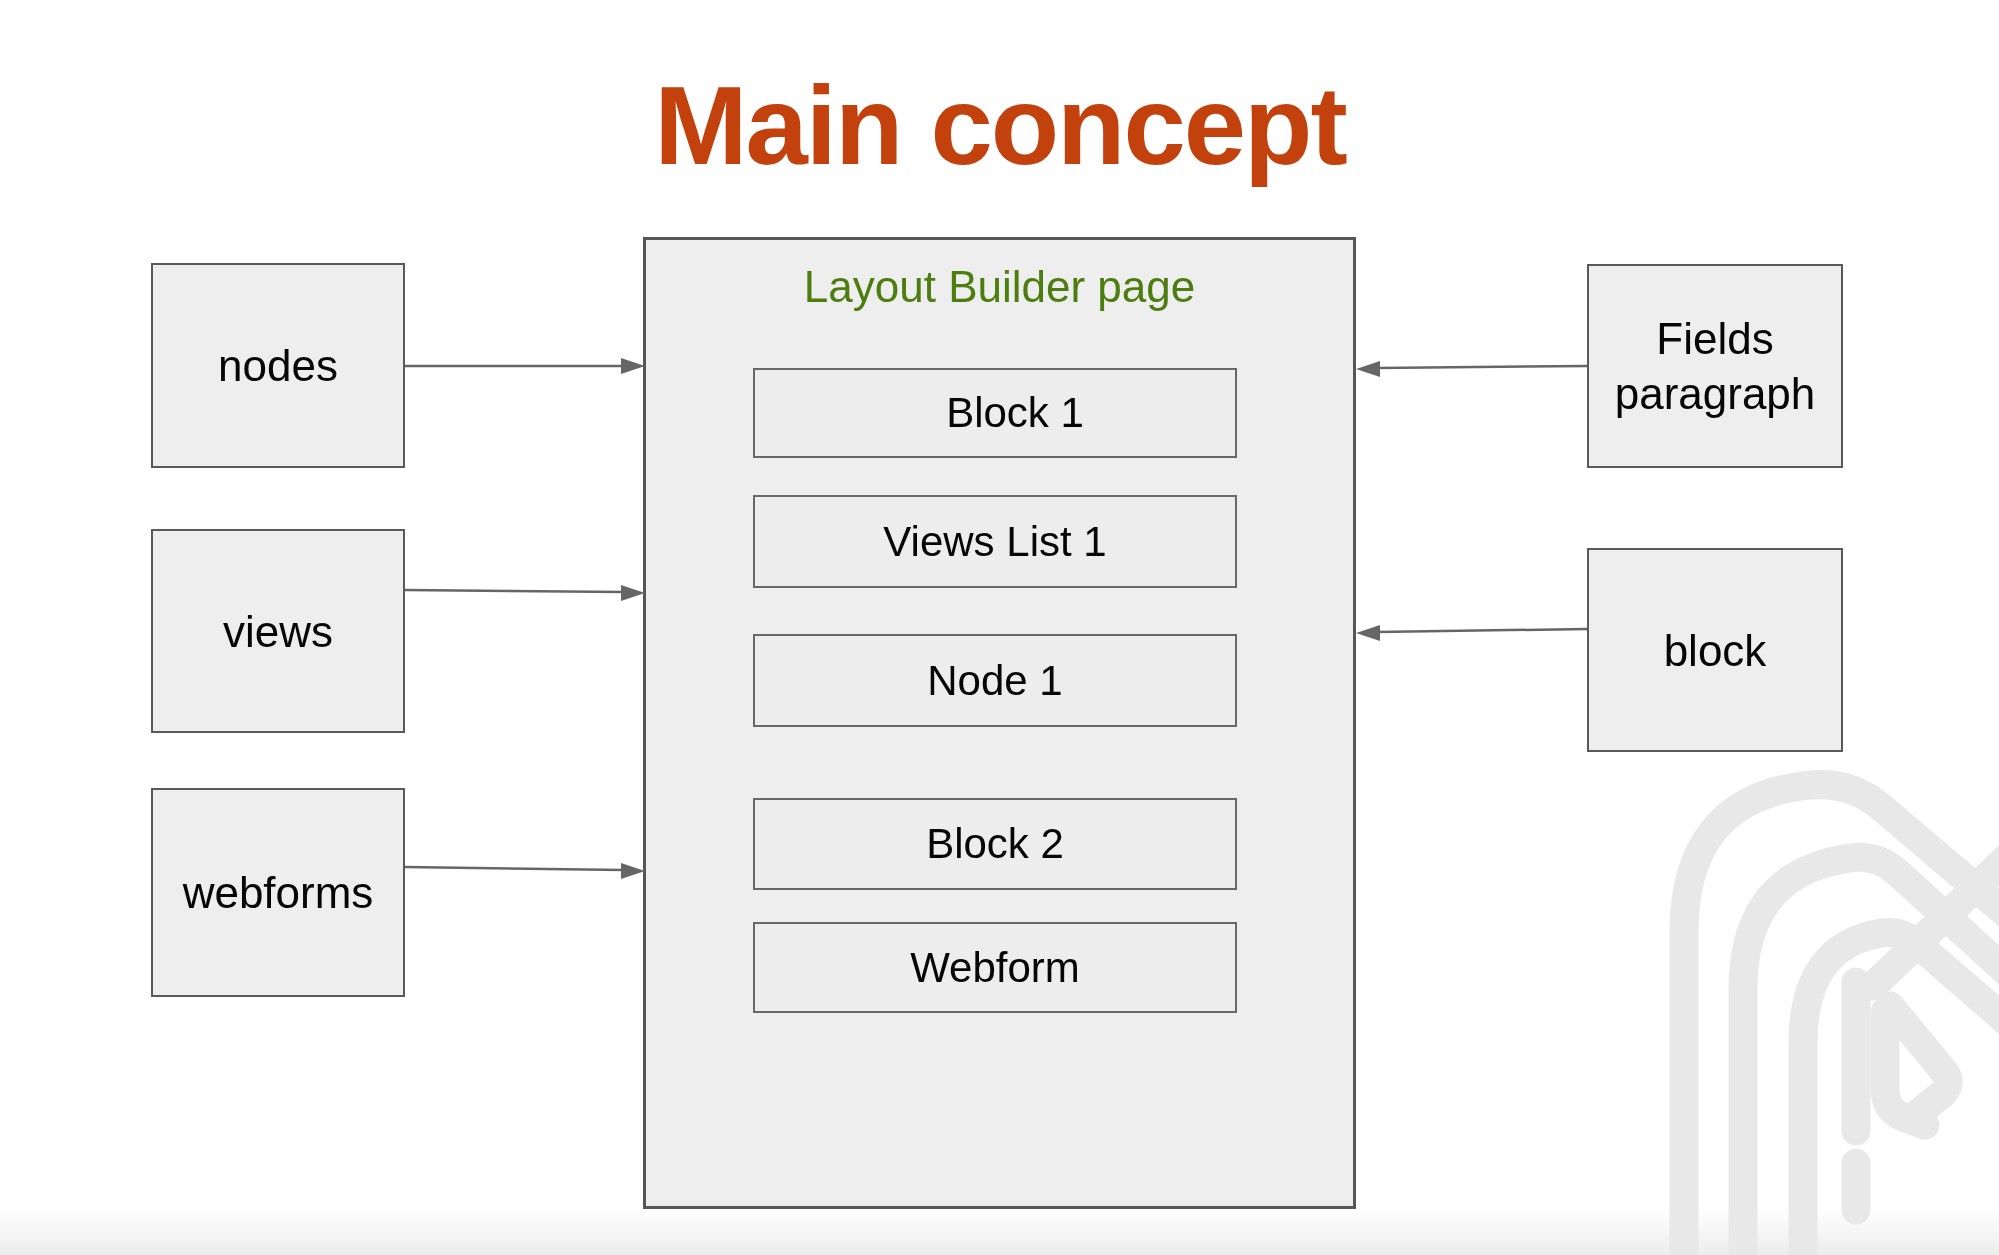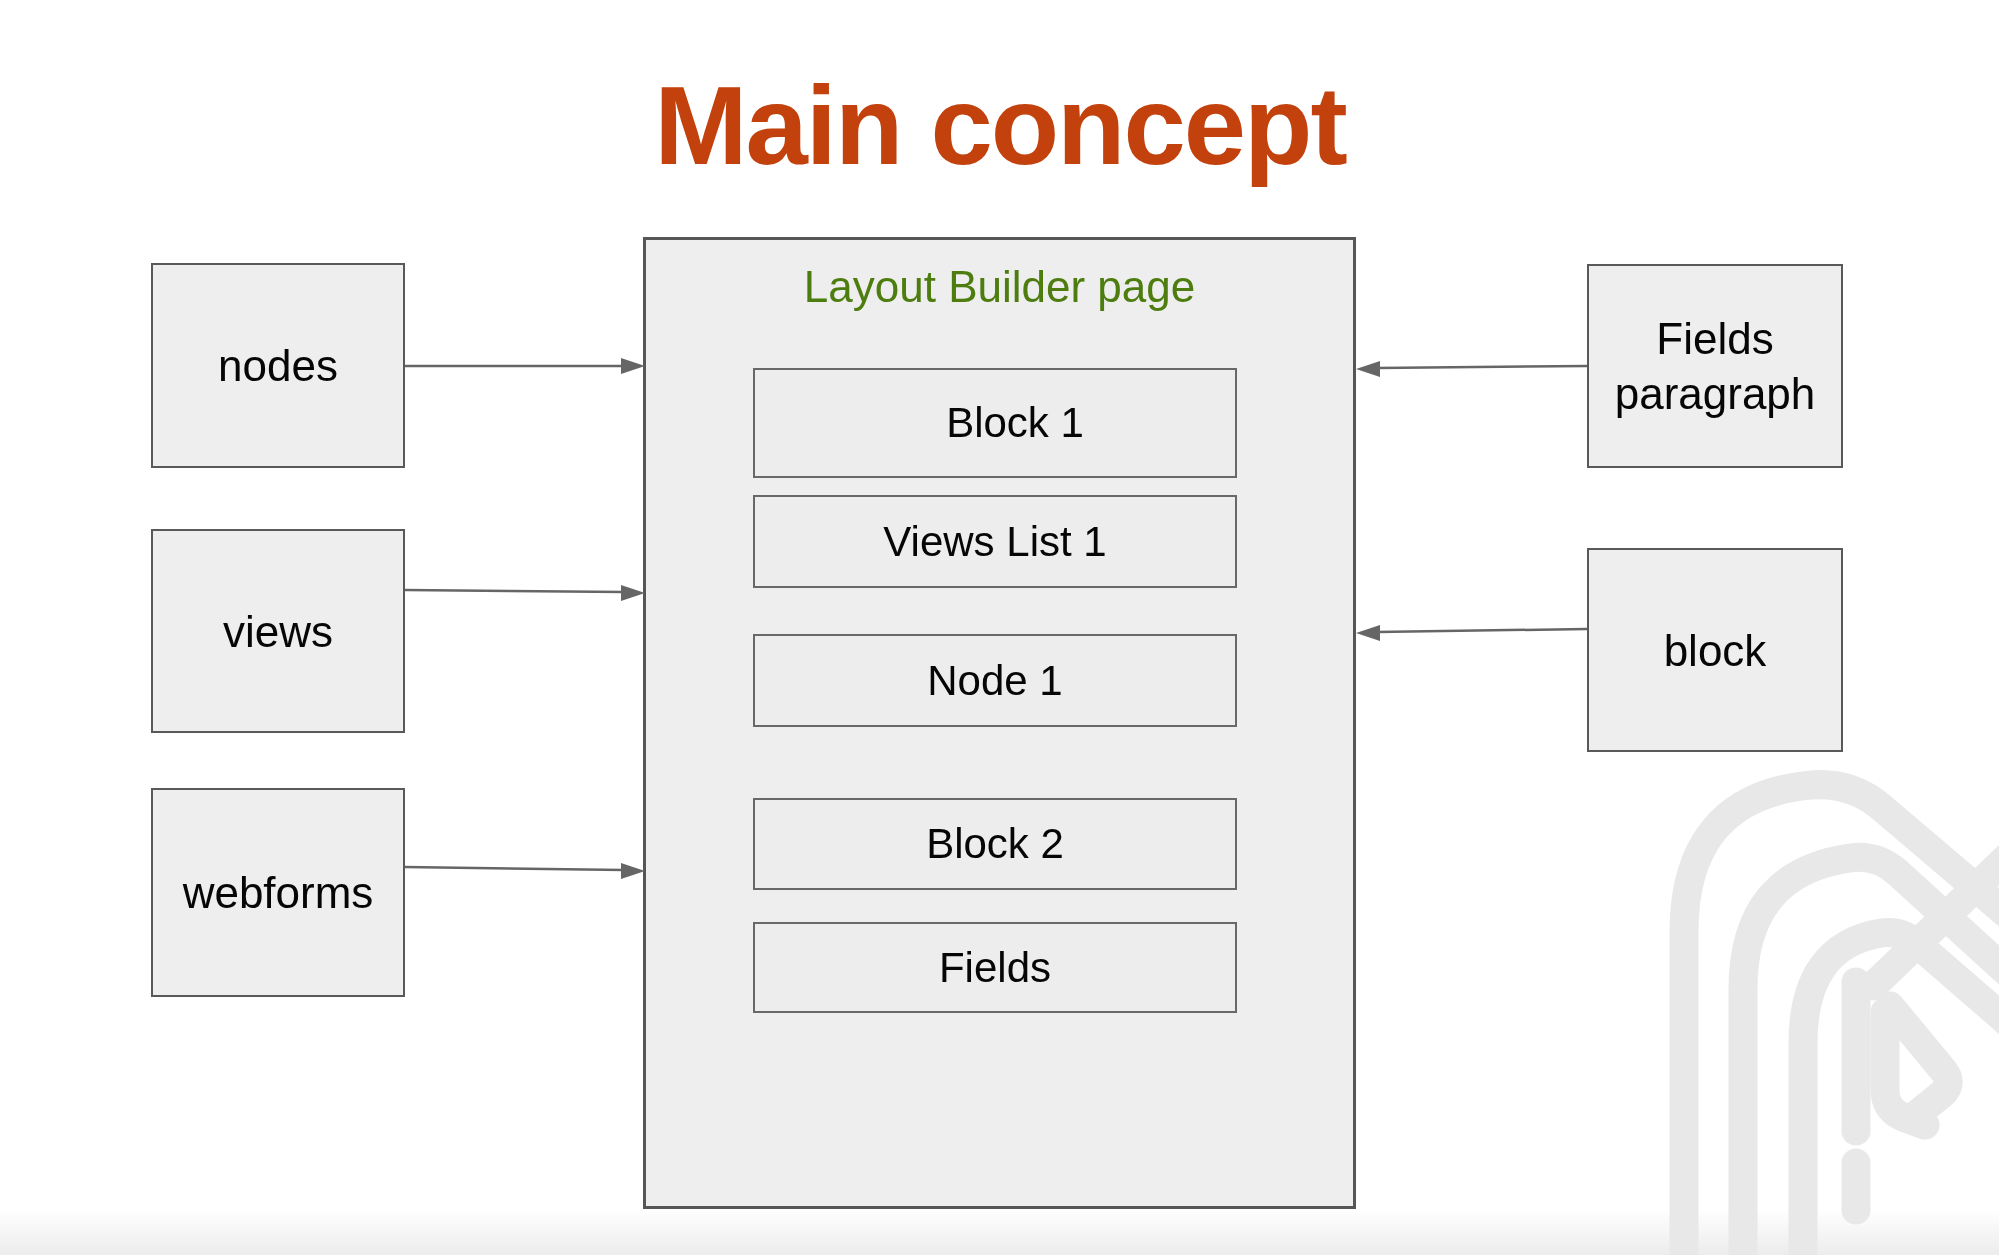--- a/index.html
+++ b/index.html
@@ -108,34 +108,34 @@
   </div>
   <div class="shape side-box" style="top:263px;height:205px;">
     <span>nodes</span>
   </div>
   <div class="shape side-box" style="top:788px;height:209px;">
     <span>webforms</span>
   </div>
 
   <div id="central-box">
     <div id="central-title">Layout Builder page</div>
-    <div class="inner-block" style="top:128px;height:110px;padding-left:40px;">
+    <div class="inner-block" style="top:128px;height:90px;padding-left:40px;">
       <span>Block 1</span>
     </div>
     <div class="inner-block" style="top:255px;height:93px;">
       <span>Views List 1</span>
     </div>
     <div class="inner-block" style="top:394px;height:93px;">
       <span>Node 1</span>
     </div>
     <div class="inner-block" style="top:536px;height:92px;margin-top:22px;">
       <span>Block 2</span>
     </div>
     <div class="inner-block" style="top:682px;height:91px;">
-      <span>Fields</span>
+      <span>Webform</span>
     </div>
   </div>
 
   <div class="shape right-box" style="top:264px;height:204px;">
     <span style="display:block;max-width:230px;">Fields paragraph</span>
   </div>
   <div class="shape right-box" style="top:548px;height:204px;">
     <span>block</span>
   </div>
 

